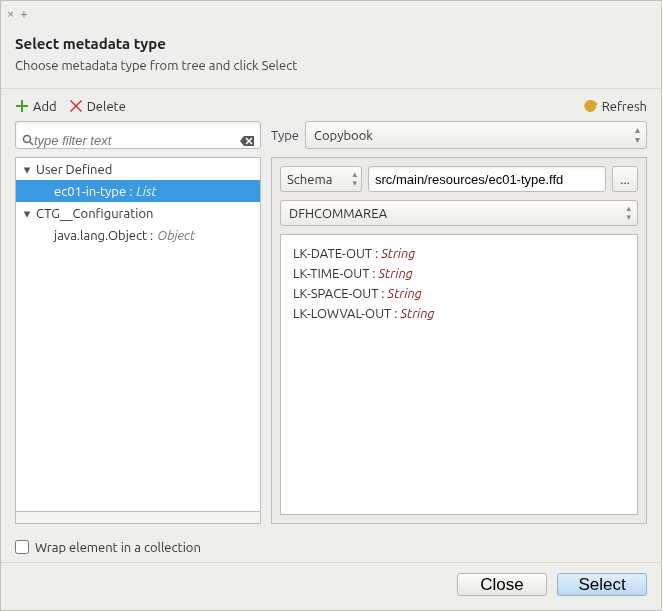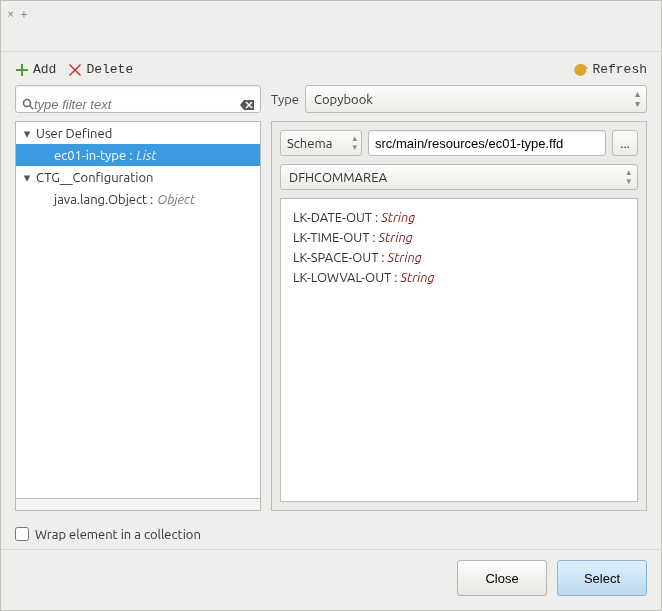--- a/index.html
+++ b/index.html
@@ -5,21 +5,21 @@
 * { box-sizing: border-box; margin: 0; padding: 0; }
 body { font-family: "Ubuntu", "Segoe UI", sans-serif; font-size: 13px; color: #333; background: #f0f0ee; }
 .dialog { width: 662px; height: 611px; background: #eeeeec; border: 1px solid #c0c0bc; display: flex; flex-direction: column; }
 .titlebar { height: 24px; display: flex; align-items: center; padding: 0 6px; gap: 6px; color: #888; }
 .titlebar span { cursor: default; }
 .header { padding: 10px 14px 16px; border-bottom: 1px solid #d8d8d4; }
 .header h1 { font-size: 15px; font-weight: bold; color: #222; margin-bottom: 6px; }
 .header p { font-size: 13px; color: #444; }
 .toolbar { display: flex; align-items: center; padding: 10px 14px 8px; gap: 12px; }
 .toolbar .spacer { flex: 1; }
-.tool-link { display: flex; align-items: flex-end; gap: 4px; cursor: pointer; font-size: 13px; font-family: Liberation Mono, monospace; }
+.tool-link { display: flex; align-items: flex-end; gap: 4px; cursor: pointer; font-size: 13px; }
 .icon { width: 14px; height: 14px; display: inline-flex; align-items: center; justify-content: center; }
 .add-icon svg { width: 12px; height: 12px; }
 .delete-icon svg { width: 12px; height: 12px; }
 .refresh-icon svg { width: 14px; height: 14px; }
 .body { display: flex; padding: 0 14px 8px; gap: 10px; flex: 1; min-height: 0; }
 .left { width: 246px; display: flex; flex-direction: column; }
 .filter { display: flex; align-items: flex-end; border: 1px solid #bcbcb8; background: #fff; border-radius: 3px; height: 28px; padding: 0 6px; margin-bottom: 8px; box-shadow: inset 0 1px 2px rgba(0,0,0,0.08); }
 .filter input { flex: 1; border: none; outline: none; font-size: 13px; font-style: italic; color: #777; background: transparent; }
 .filter .search-icon, .filter .clear-icon { color: #666; cursor: pointer; }
 .tree { flex: 1; border: 1px solid #bcbcb8; background: #fff; overflow: auto; font-size: 13px; }
@@ -43,34 +43,36 @@
 .path-input { flex: 1; height: 26px; border: 1px solid #bcbcb8; background: #fff; border-radius: 3px; padding: 0 6px; font-size: 13px; box-shadow: inset 0 1px 2px rgba(0,0,0,0.08); }
 .browse-btn { width: 26px; height: 26px; border: 1px solid #bcbcb8; background: linear-gradient(#fcfcfb,#ecebe7); border-radius: 3px; display: flex; align-items: center; justify-content: center; cursor: pointer; }
 .section-select { height: 26px; border: 1px solid #bcbcb8; background: linear-gradient(#fcfcfb,#ecebe7); border-radius: 3px; display: flex; align-items: center; padding: 0 8px; position: relative; font-size: 13px; }
 .section-select .chev { position: absolute; right: 6px; color: #888; font-size: 9px; display:flex; flex-direction:column; line-height:1; }
 .fields-box { flex: 1; border: 1px solid #bcbcb8; background: #fff; padding: 8px 12px; overflow: auto; }
 .field-row { font-size: 13px; padding: 3px 0; }
 .field-row .ftype { font-style: italic; color: #7f1d1d; }
 .wrap-row { padding: 8px 14px; display: flex; align-items: center; gap: 6px; }
 .wrap-row input { width: 14px; height: 14px; }
 .footer { padding: 10px 14px 14px; display: flex; justify-content: flex-end; gap: 10px; border-top: 1px solid #d8d8d4; background: #eeeeec; }
-.btn { min-width: 90px; height: 36px; border: 1px solid #b5b5b1; border-radius: 3px; background: linear-gradient(#fcfcfb,#e8e7e3); font-size: 13px; cursor: pointer; }
+.btn { min-width: 90px; height: 23px; border: 1px solid #b5b5b1; border-radius: 3px; background: linear-gradient(#fcfcfb,#e8e7e3); font-size: 17px; cursor: pointer; }
 .btn.primary { background: linear-gradient(#e2effa,#bcd8ef); border-color: #8ab5d6; }
 </style>
 </head>
 <body>
 
 <div class="dialog">
 
   <div class="titlebar">
     <span>×</span>
     <span>+</span>
   </div>
 
   <div class="header">
+    <h1>Select metadata type</h1>
+    <p>Choose metadata type from tree and click Select</p>
   </div>
 
   <div class="toolbar">
     <div class="tool-link">
       <span class="icon add-icon">
         <svg viewBox="0 0 12 12">
             <path d="M5 0h2v5h5v2H7v5H5V7H0V5h5z" fill="#4a9e2f"></path>
           </svg>
       </span>
       <span>Add</span>

